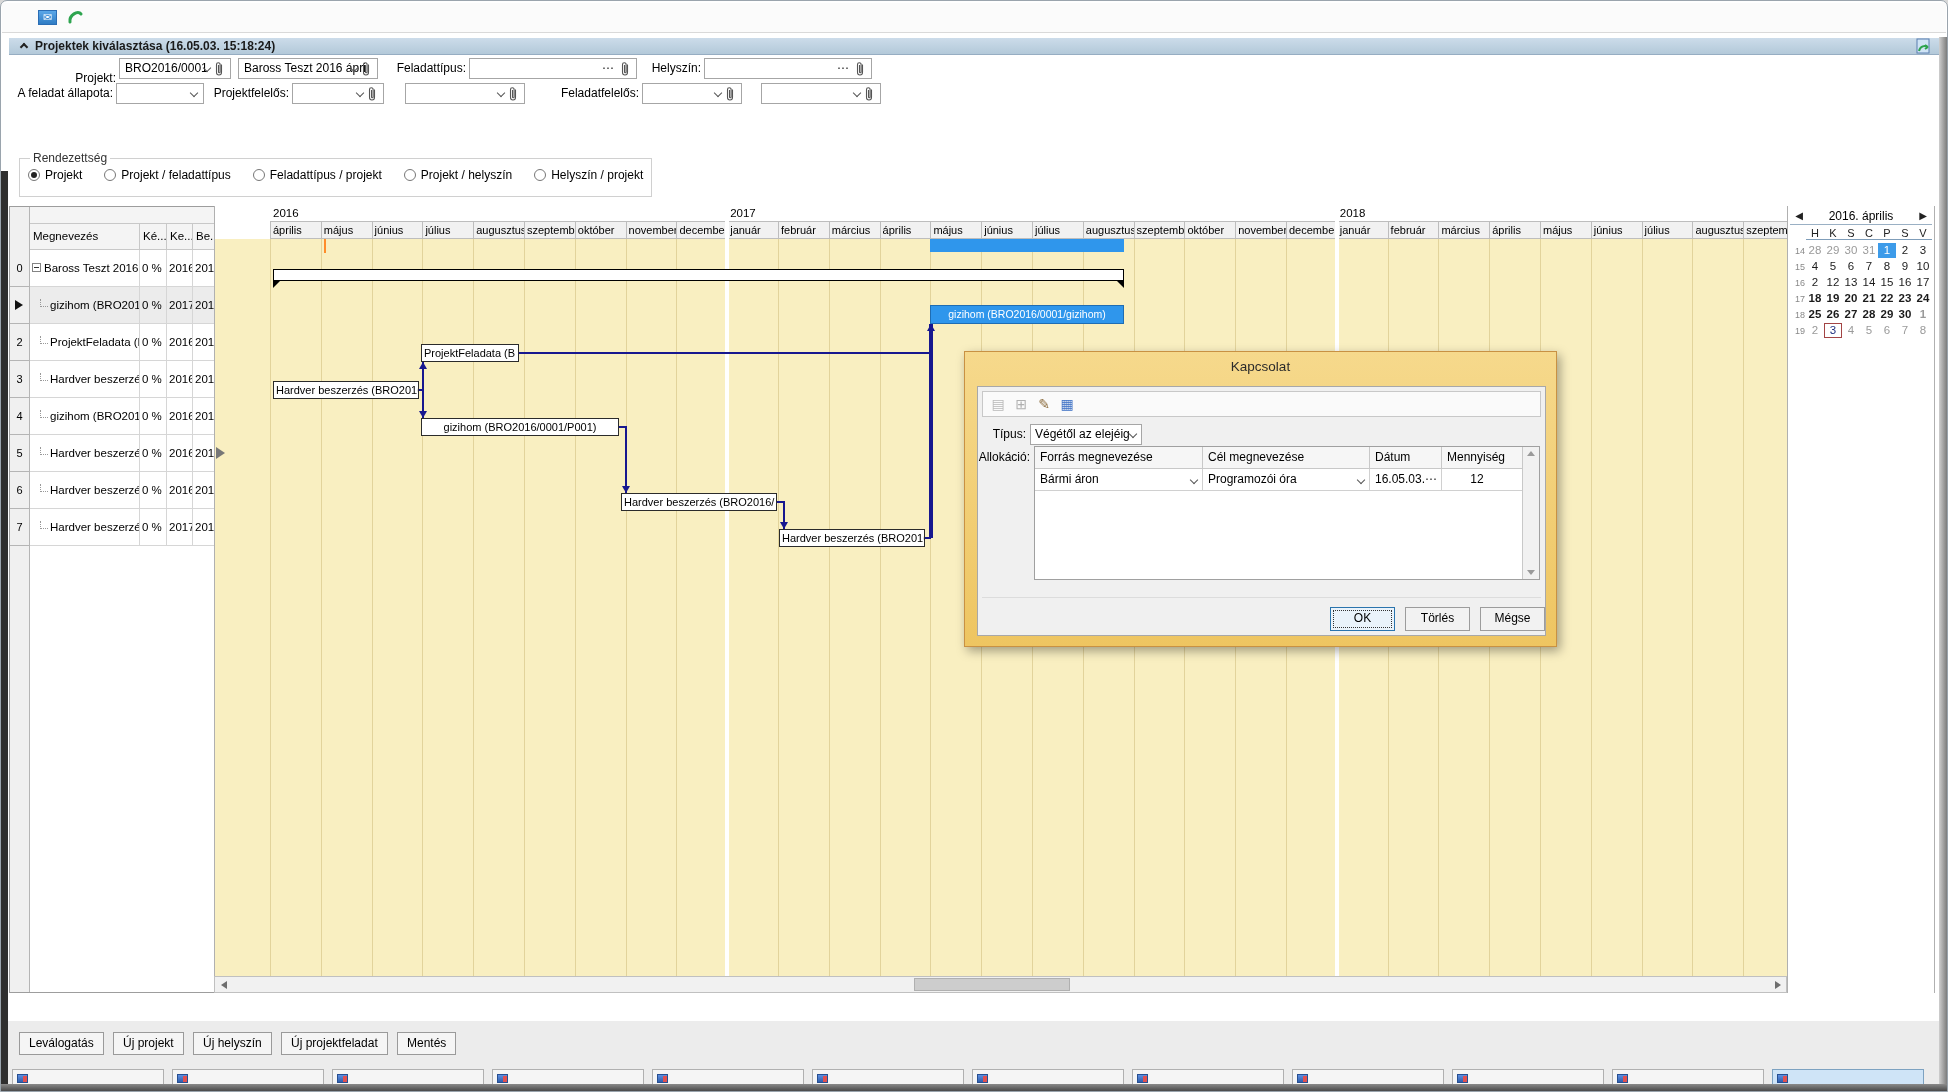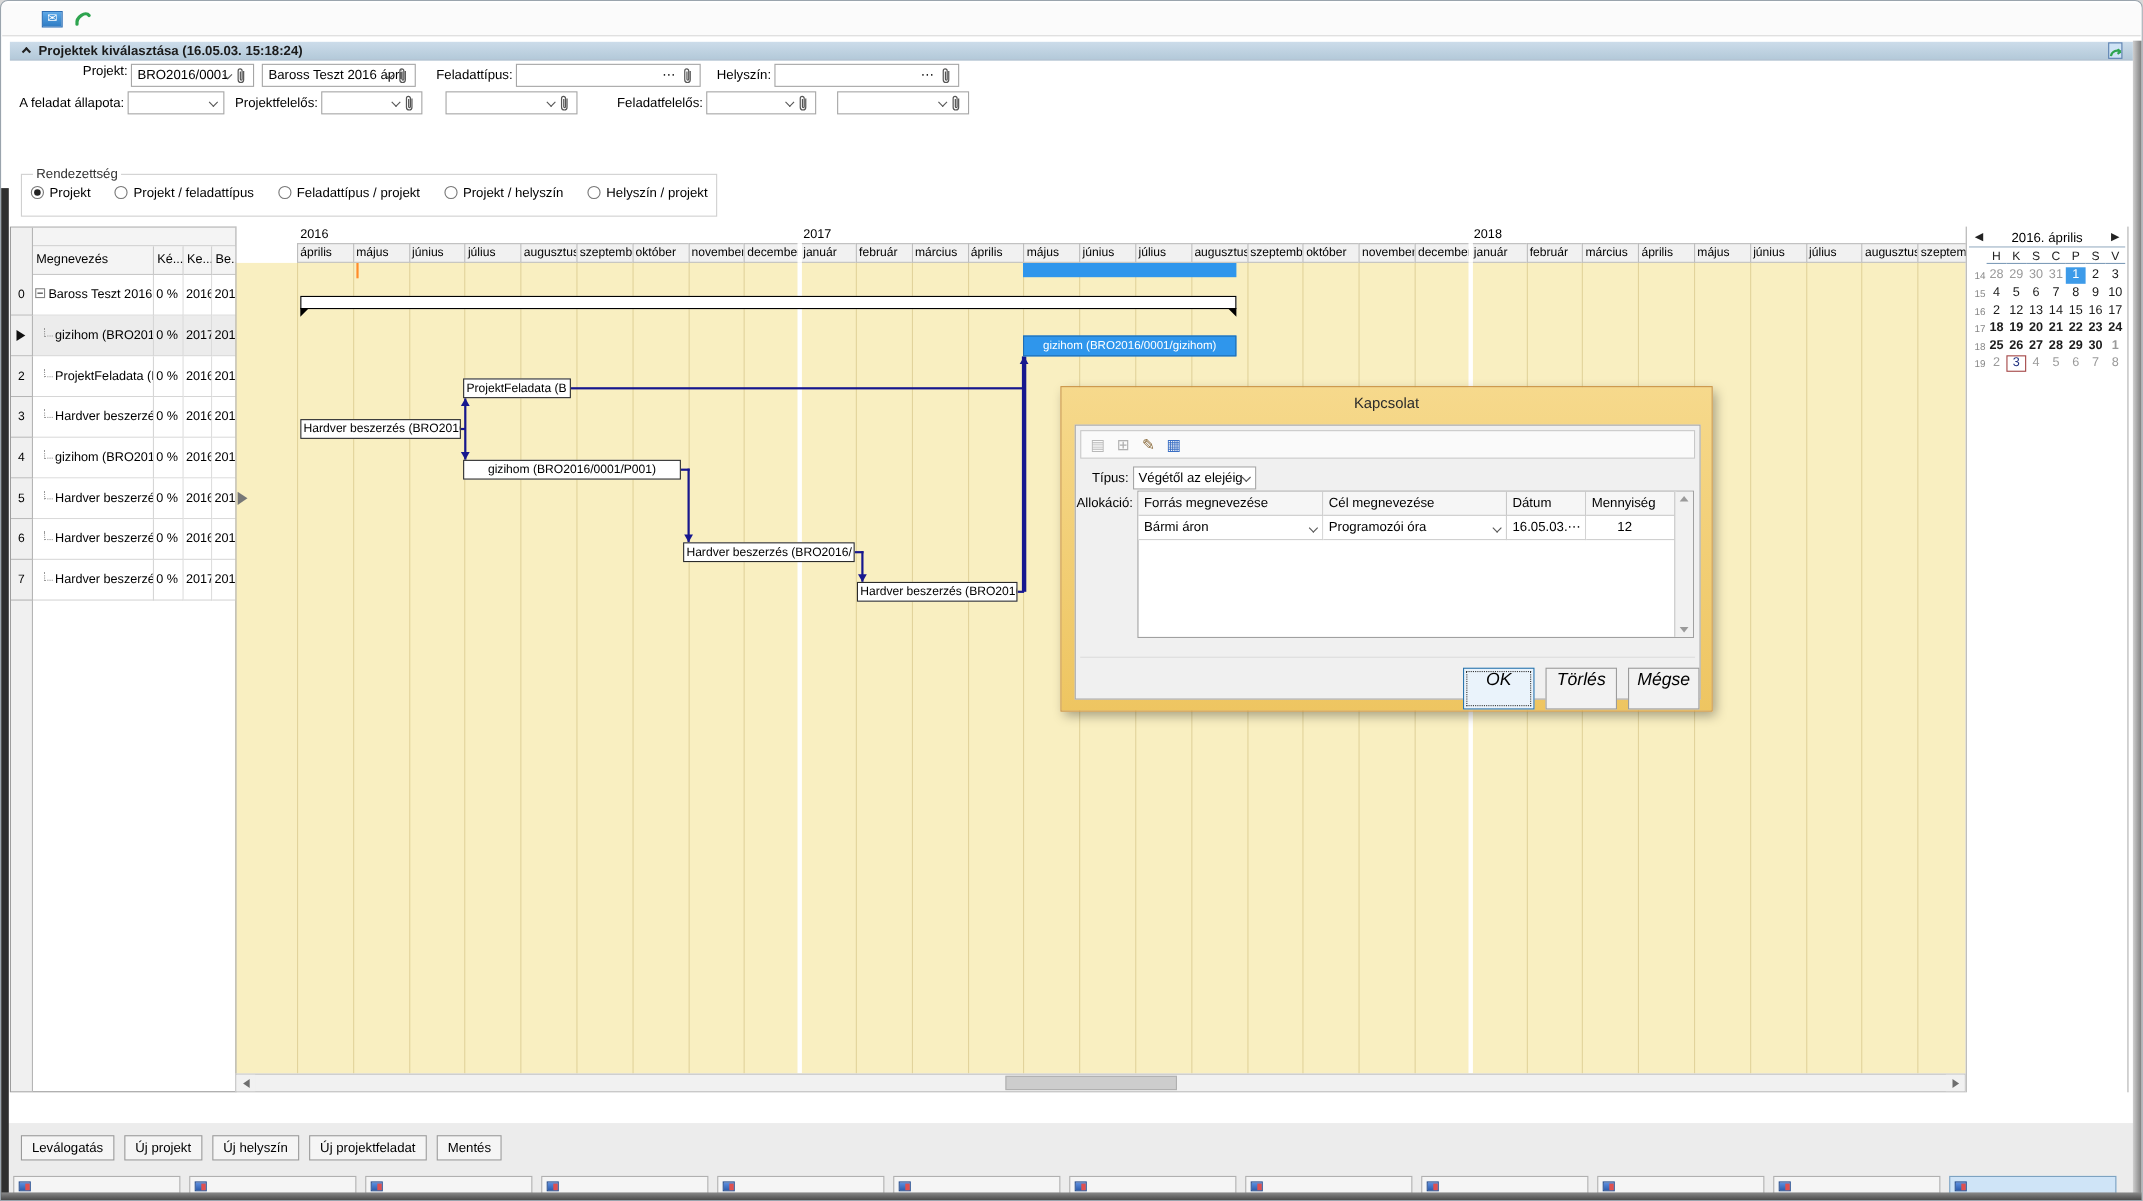--- a/index.html
+++ b/index.html
@@ -100,21 +100,21 @@
   .dlg-toolbar{position:absolute;left:4px;top:4px;width:559px;height:26px;background:#fafafa;border:1px solid #c8c8c8;display:flex;align-items:center;gap:5px;padding-left:6px;}
   .tbico{width:18px;height:18px;font-size:14px;line-height:18px;text-align:center;}
   .dlg-label{position:absolute;height:20px;line-height:20px;font-size:12px;text-align:right;color:#000;}
   .dlg-select{position:absolute;height:21px;border:1px solid #a6a6a6;background:#fff;font-size:12px;line-height:19px;padding:0 18px 0 4px;white-space:nowrap;overflow:hidden;}
   .alloc{position:absolute;left:56px;top:59px;width:506px;height:134px;background:#fff;border:1px solid #a0a0a0;}
   .al-h{position:absolute;top:0;height:22px;background:#f6f6f6;border-right:1px solid #c8c8c8;border-bottom:1px solid #c8c8c8;font-size:12px;line-height:21px;padding-left:5px;overflow:hidden;white-space:nowrap;color:#000;}
   .al-c{position:absolute;top:22px;height:22px;border-right:1px solid #d0d0d0;border-bottom:1px solid #d0d0d0;font-size:12px;line-height:21px;padding:0 16px 0 5px;overflow:hidden;white-space:nowrap;background:#fff;}
   .al-scroll{position:absolute;right:0;top:0;width:17px;bottom:0;background:#f1f1f1;border-left:1px solid #c8c8c8;}
   .tri-u{width:0;height:0;border-left:4px solid transparent;border-right:4px solid transparent;border-bottom:5px solid #9a9a9a;margin:4px auto;}
   .tri-d{width:0;height:0;border-left:4px solid transparent;border-right:4px solid transparent;border-top:5px solid #9a9a9a;margin:4px auto;}
-  .dlg-btn{position:absolute;top:220px;width:65px;height:38px;background:#f2f2f2;border:1px solid #9c9c9c;font-size:16px;line-height:21px;text-align:center;color:#000;font-style:italic;}
+  .dlg-btn{position:absolute;top:220px;width:65px;height:24px;background:#f2f2f2;border:1px solid #9c9c9c;font-size:12px;line-height:21px;text-align:center;color:#000;}
   .dlg-btn.focus{border:1px solid #2a74ad;outline:1px dotted #333;outline-offset:-4px;background:#eaf3fb;}
 
   
   .bottomzone{position:absolute;left:1px;right:1px;top:1020px;bottom:7px;background:#ececec;}
   .act-btn{position:absolute;top:11px;height:23px;background:#f5f5f5;border:1px solid #9a9a9a;font-size:12px;line-height:21px;text-align:center;color:#000;padding:0 9px;}
   .taskitem{position:absolute;top:48px;height:20px;background:#f5f5f5;border:1px solid #b0b0b0;}
   .taskitem.active{background:#cfe4f7;border-color:#7da2c1;}
   .ti-ico{position:absolute;left:4px;top:4px;width:11px;height:9px;background:linear-gradient(#5d8fe0,#2f5fae);border:1px solid #274f92;}
   .ti-ico:after{content:"";position:absolute;left:5px;top:1px;width:4px;height:6px;background:#e05050;}
   svg{display:block;}
@@ -138,21 +138,21 @@
     <span>Projektek kiválasztása (16.05.03. 15:18:24)</span>
     <span class="hdr-ico">
       <svg width="18" height="18" viewBox="0 0 18 18">
           <rect x="2" y="1" width="12" height="14" fill="#cfe3f5" stroke="#5a7fb0"></rect>
           <path d="M4 13 C5 8 10 7 13 9 M13 9 l-3 -2 M13 9 l-3 2" stroke="#2ea44f" stroke-width="2" fill="none"></path>
         </svg>
     </span>
   </div>
 
   <div>
-    <div class="flabel" style="left:48px;top:53px;width:67px;">Projekt:</div>
+    <div class="flabel" style="left:48px;top:67px;width:67px;">Projekt:</div>
     <div class="combo" style="left:118px;top:57px;width:112px;">
       <span>BRO2016/0001</span><span class="chev"></span><span class="clipbtn clip">
           <svg width="12" height="16" viewBox="0 0 12 16">
             <path d="M8.5 3.5 v8 a2.5 2.5 0 0 1 -5 0 v-8 a1.8 1.8 0 0 1 3.6 0 v7.5 a0.8 0.8 0 0 1 -1.6 0 v-7" fill="none" stroke="#555" stroke-width="1.1"></path>
           </svg>
         </span>
     </div>
     <div class="combo" style="left:237px;top:57px;width:140px;">
       <span>Baross Teszt 2016 ápri</span><span class="chev"></span><span class="clipbtn clip">
           <svg width="12" height="16" viewBox="0 0 12 16">

